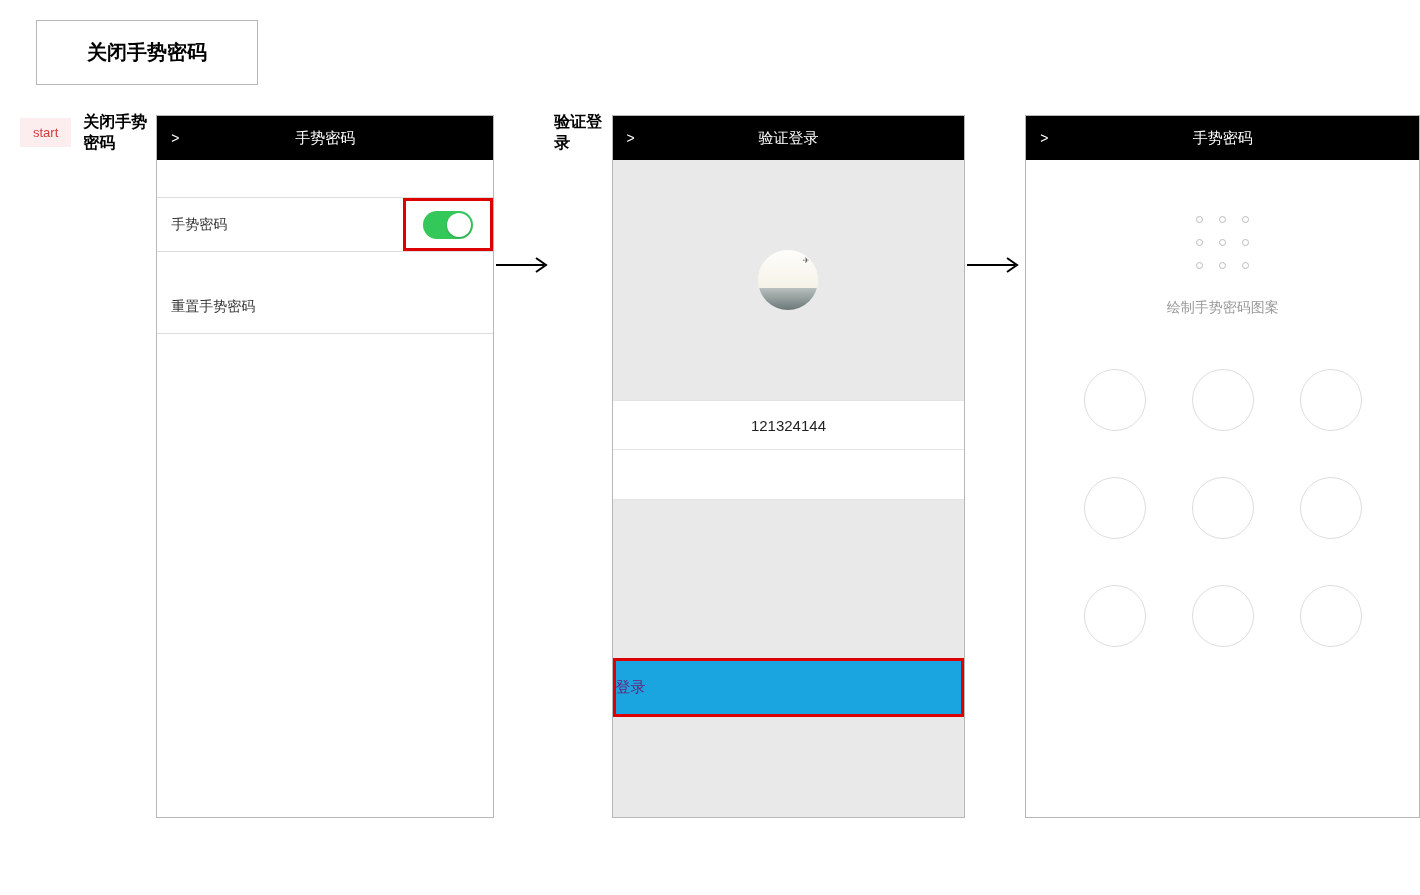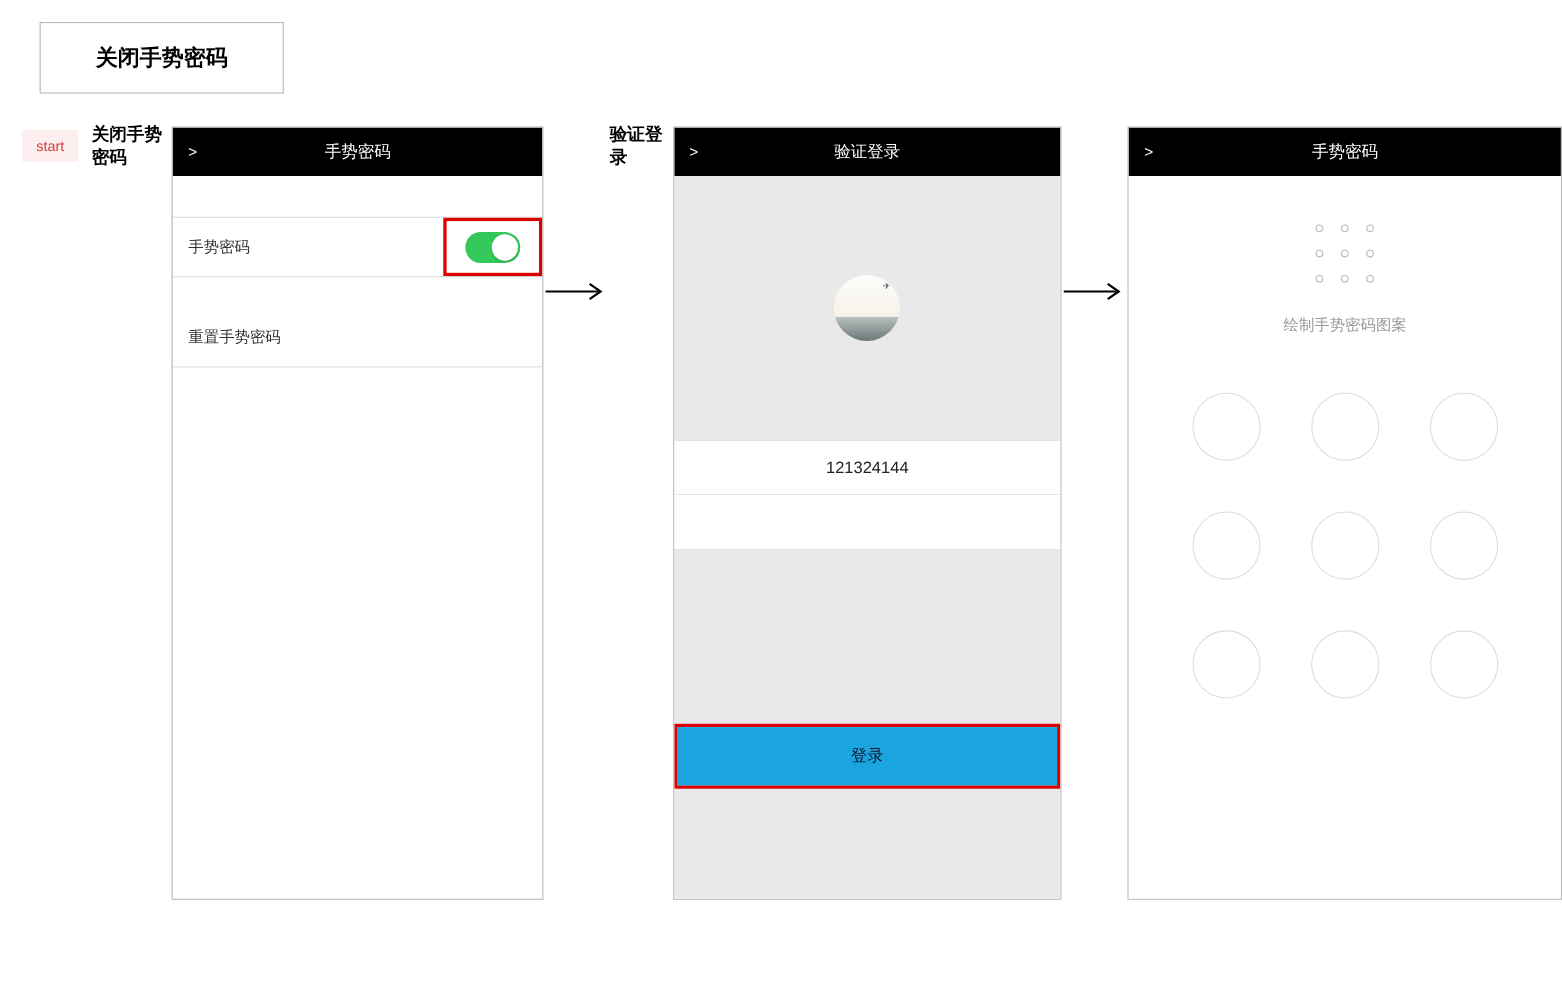--- a/index.html
+++ b/index.html
@@ -141,28 +141,27 @@
 
 .spacer { flex: 1; }
 
 .login-wrap {
   padding: 0;
   border: 3px solid #d00;
   margin: 0;
 }
 .login-btn {
   background: #1aa5e1;
-  color: #0f172a;
-  text-align: center;
+  color: #701a75;
   padding: 17px 0;
   font-size: 15px;
 }
 .after-login { height: 100px; }
 
-.phone3-body { flex: 1; background: #fff; display: flex; flex-direction: column; align-items: center; padding-top: 36px; }
+.phone3-body { flex: 1; background: #fff; display: flex; flex-direction: column; align-items: center; padding-top: 48px; }
 
 .mini-grid {
   display: grid;
   grid-template-columns: repeat(3, 23px);
   grid-template-rows: repeat(3, 23px);
   gap: 0;
   justify-items: center;
   align-items: center;
 }
 .mini-dot {

